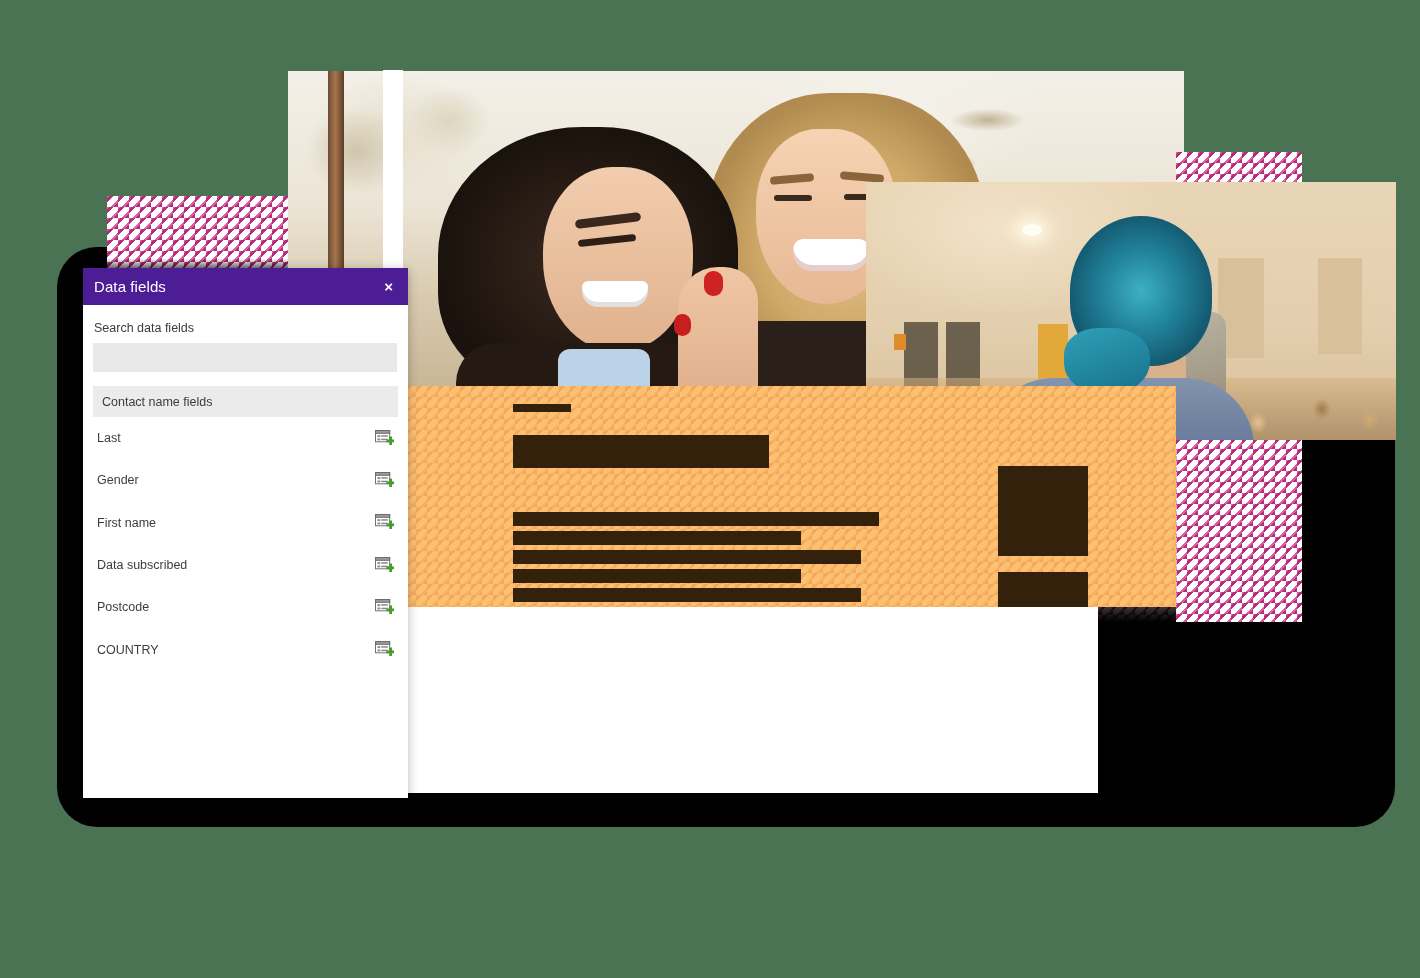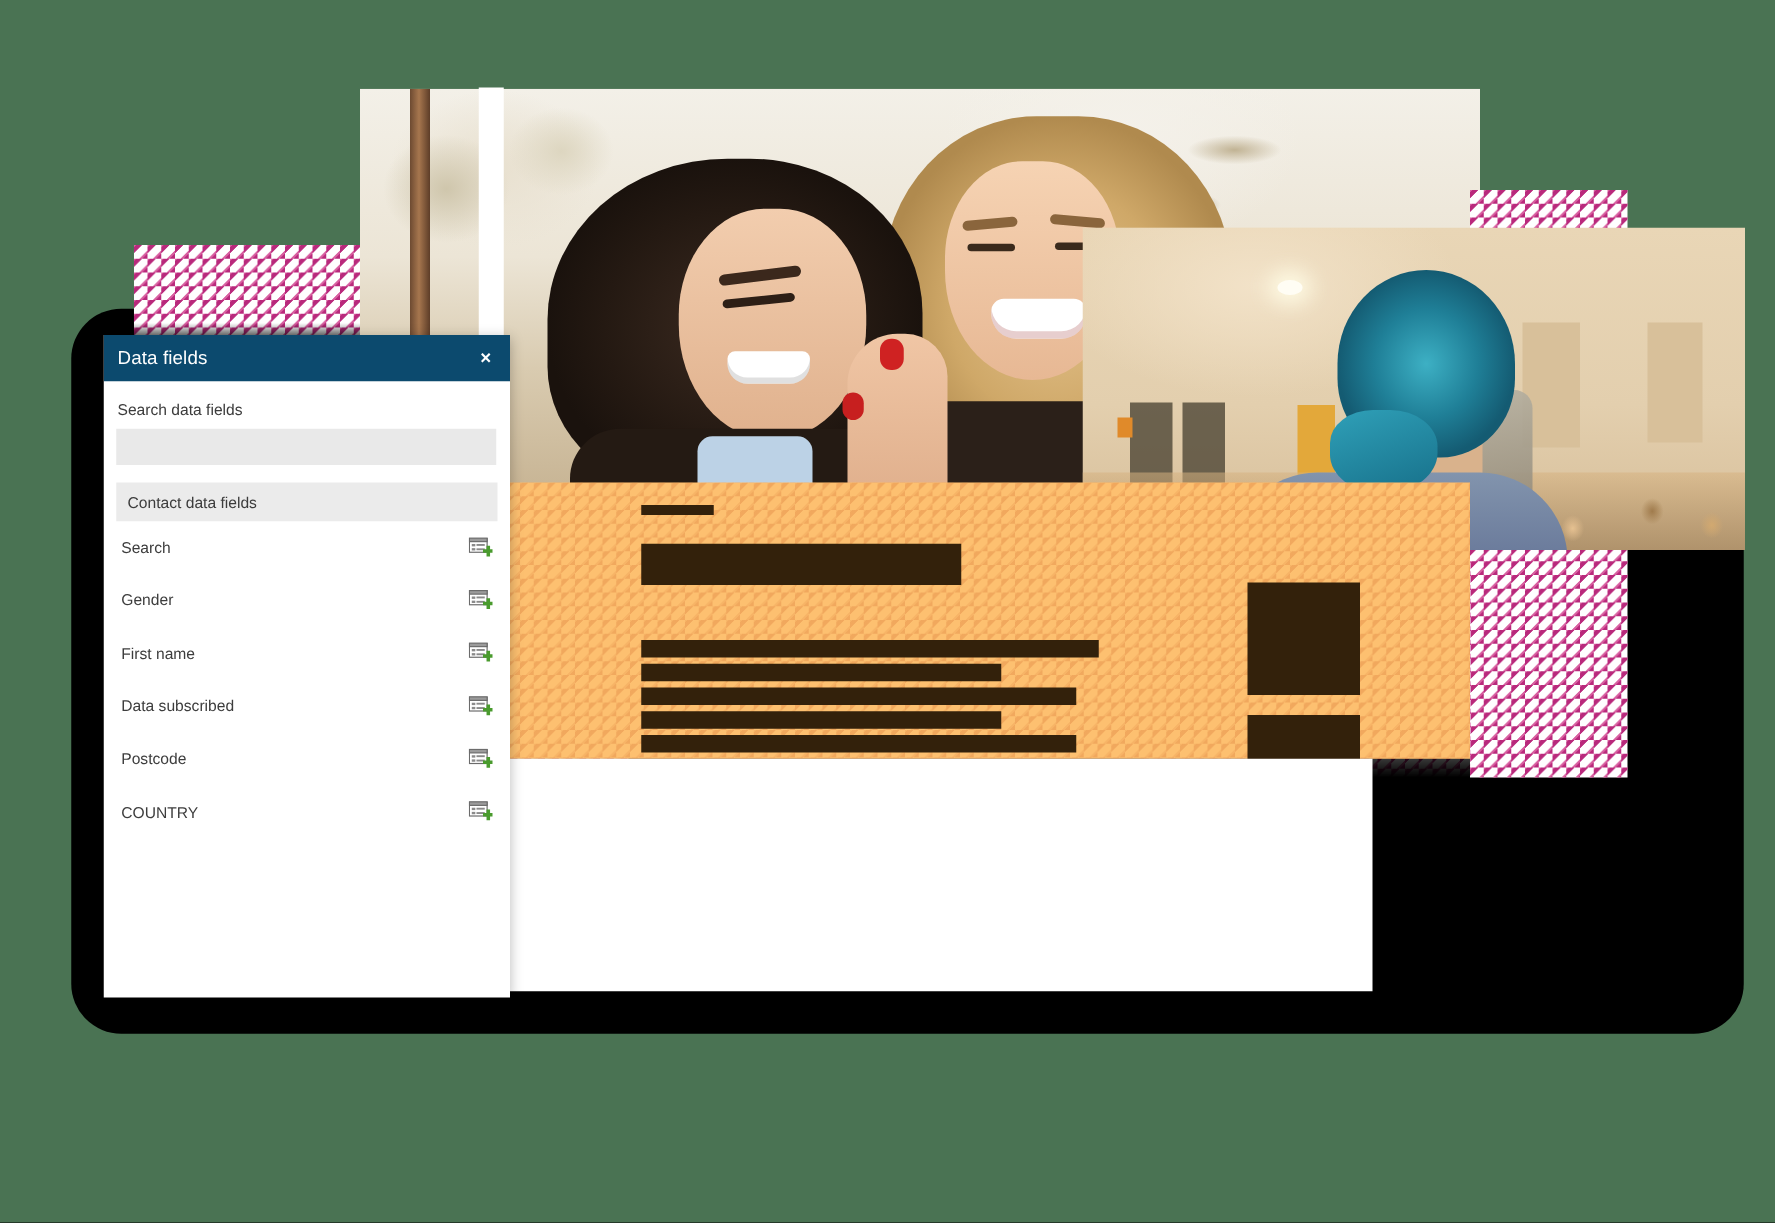--- a/index.html
+++ b/index.html
@@ -142,21 +142,21 @@
   
   .block{position:absolute;}
   .brown{background:#33210b;}
 
   .white-panel{position:absolute;left:383px;top:607px;width:715px;height:186px;background:#fff;}
   .white-panel-2{position:absolute;left:383px;top:70px;width:20px;height:330px;background:#fff;}
 
   
   .modal{position:absolute;left:83px;top:268px;width:325px;height:530px;background:#fff;
      box-shadow:0 2px 10px rgba(0,0,0,.28);overflow:hidden;}
-  .modal-header{height:37px;background:#0c4a6e;display:flex;align-items:center;
+  .modal-header{height:37px;background:#4c1d95;display:flex;align-items:center;
      justify-content:space-between;padding:0 13px 0 11px;}
   .modal-title{color:#fff;font-size:15px;letter-spacing:.1px;}
   .modal-close{color:#fff;font-size:15px;font-weight:bold;cursor:pointer;line-height:1;
      background:none;border:0;padding:0 2px;font-family:"Liberation Sans",sans-serif;}
   .modal-body{padding:0;}
   .search-label{font-size:12.5px;color:#3c3c3c;padding:16px 0 8px 11px;}
   .search-input{display:block;margin:0 10px;width:304px;height:29px;background:#e9e9e9;
      border:0;outline:none;box-sizing:border-box;padding:0 8px;font-size:12.5px;
      color:#333;font-family:"Liberation Sans",sans-serif;}
   .group-header{margin:14px 10px 0 10px;height:31px;background:#ebebeb;display:flex;align-items:center;
@@ -251,26 +251,26 @@
   <div class="modal">
     <div class="modal-header">
       <span class="modal-title">Data fields</span>
       <button class="modal-close">×</button>
     </div>
 
     <div class="modal-body">
       <div class="search-label">Search data fields</div>
       <input class="search-input" type="text" placeholder="" style="">
 
-      <div class="group-header">Contact data fields</div>
+      <div class="group-header">Contact name fields</div>
 
       <ul class="field-list">
 
         <li class="field-row">
-          <span class="field-label">Search</span>
+          <span class="field-label">Last</span>
           <span>
             <svg class="add-icon" viewBox="0 0 20 18" xmlns="http://www.w3.org/2000/svg">
               <rect x="0.5" y="0.5" width="15" height="12" fill="#fff" stroke="#6b6b6b"></rect>
               <rect x="0.5" y="0.5" width="15" height="3" fill="#9b9b9b" stroke="#6b6b6b"></rect>
               <rect x="2.5" y="5.5" width="3" height="2" fill="#8a8a8a"></rect>
               <rect x="6.5" y="5.5" width="7" height="1.6" fill="#8a8a8a"></rect>
               <rect x="2.5" y="9" width="3" height="2" fill="#8a8a8a"></rect>
               <rect x="6.5" y="9.2" width="7" height="1.6" fill="#8a8a8a"></rect>
               <path d="M12 10h3V7h3v3h3v3h-3v3h-3v-3h-3z" fill="#4a9b2e"></path>
             </svg>

